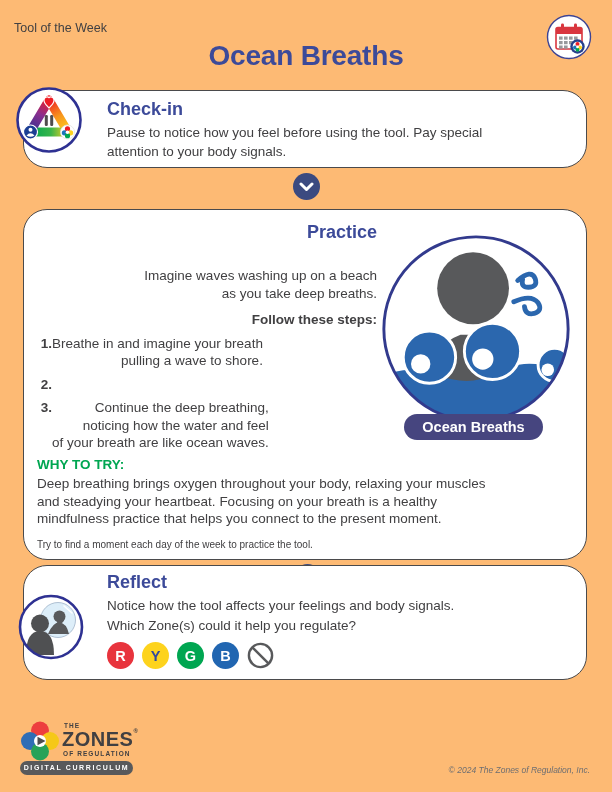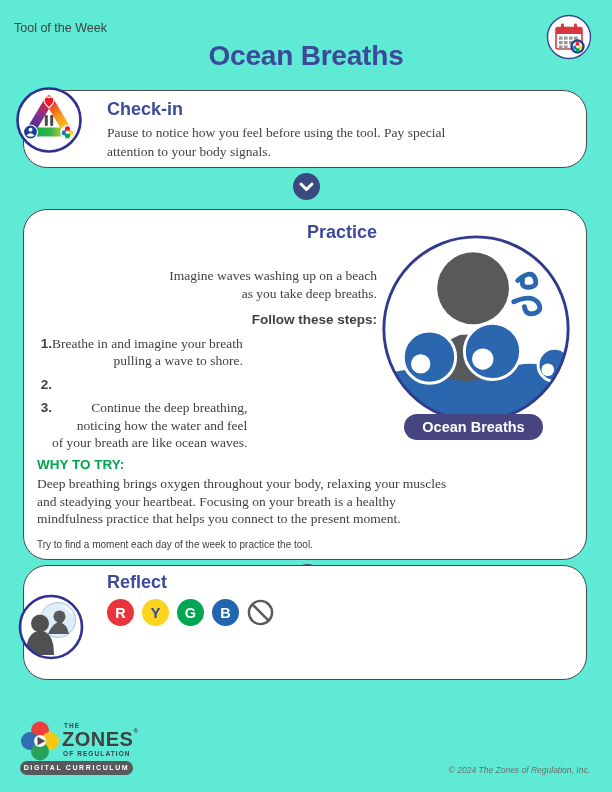--- a/index.html
+++ b/index.html
@@ -1,36 +1,36 @@
 <!DOCTYPE html>
 <html><head>
 <meta charset="utf-8">
 <style>
   html,body { margin:0; padding:0; background:#ffffff; }
   .page {
-    position:relative; width:612px; height:792px; background:#5eead4;
+    position:relative; width:612px; height:792px; background:#fdba74;
     font-family:"Liberation Sans", sans-serif; color:#414042; overflow:hidden;
   }
   .eyebrow { position:absolute; left:14px; top:21px; font-size:12.5px; color:#414042; }
   .title { position:absolute; left:0; top:40px; width:100%; text-align:center;
            font-size:28px; font-weight:700; color:#3c4a99; letter-spacing:-0.2px; }
   .hdr-icon { position:absolute; left:546px; top:14px; }
 
   .card { position:absolute; left:23px; width:562px; border:1.4px solid #4a4a4c; border-radius:24px; background:#fff; }
   .card-checkin { top:90px; height:76px; }
   .card-practice { top:209px; height:349px; }
   .card-reflect { top:565px; height:113px; }
 
   .badge-icon { position:absolute; z-index:3; }
   .icon-checkin { left:15px; top:86px; }
   .icon-reflect { left:17px; top:593px; }
 
   .sec-head { font-size:18px; font-weight:700; color:#3c4a99; line-height:20px; }
   .body-txt { font-size:13.5px; line-height:18px; color:#414042; }
-  .line { display:block;font-family:Liberation Serif, serif; }
+  .line { display:block; }
 
   .checkin-content { position:absolute; left:83px; top:8px; width:460px; }
   .checkin-content .body-txt { margin-top:5px; line-height:18.5px; }
 
   .practice-col { position:absolute; left:13px; top:12px; width:340px;text-align:right; }
   .practice-col .intro { margin-top:25px; line-height:17.5px; }
   .follow-label { margin-top:9px; font-weight:700; font-size:13.5px; line-height:17.5px; }
   .step { display:flex; margin-top:6px; line-height:17.5px; }
   .step-num { font-weight:700; width:15px; flex:none; }
   .why-block { position:absolute; left:13px; top:239px; width:540px; }
@@ -231,20 +231,24 @@
 
   <div class="chev chev2">
     <svg width="15" height="10" viewBox="0 0 15 10">
         <polyline points="2,2 7.5,7.5 13,2" fill="none" stroke="#fff" stroke-width="3" stroke-linecap="round" stroke-linejoin="round"></polyline>
       </svg>
   </div>
 
   <div class="card card-reflect">
     <div class="reflect-content">
       <div class="sec-head">Reflect</div>
+      <div class="body-txt">
+        <span class="line">Notice how the tool affects your feelings and body signals.</span>
+        <span class="line">Which Zone(s) could it help you regulate?</span>
+      </div>
       <div class="zones-row">
         <div class="zone zone-r">R</div>
         <div class="zone zone-y">Y</div>
         <div class="zone zone-g">G</div>
         <div class="zone zone-b">B</div>
         <svg width="27" height="27" viewBox="0 0 27 27">
           <circle cx="13.5" cy="13.5" r="11.6" fill="#fff" stroke="#58595b" stroke-width="2.4"></circle>
           <line x1="5.6" y1="5.6" x2="21.4" y2="21.4" stroke="#58595b" stroke-width="2.4"></line>
         </svg>
       </div>

